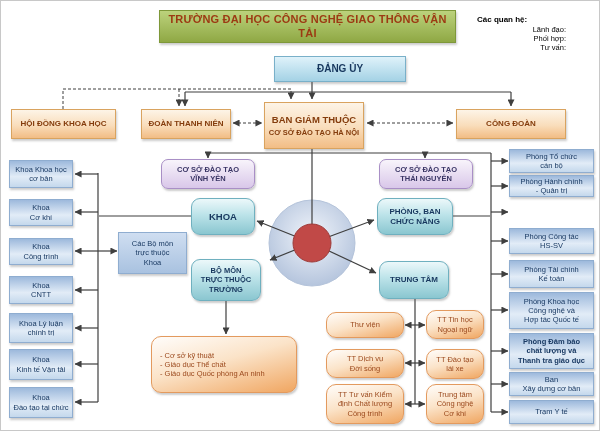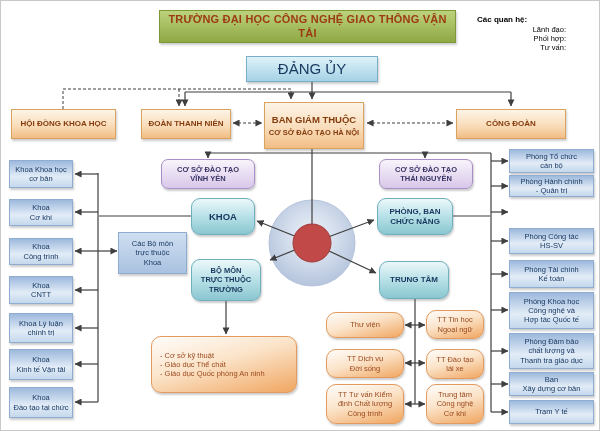--- a/index.html
+++ b/index.html
@@ -6,21 +6,21 @@
   .stage{position:relative;width:600px;height:431px;background:#ffffff;overflow:hidden;
          border:1px solid #c8c8c8;box-sizing:border-box;
          font-family:"Liberation Sans",sans-serif;}
   svg.wires{position:absolute;left:0;top:0;z-index:1;}
   .bx{position:absolute;z-index:2;box-sizing:border-box;display:flex;flex-direction:column;
       align-items:center;justify-content:center;text-align:center;white-space:pre-line;
       line-height:1.22;box-shadow:1px 1.5px 2px rgba(110,110,110,.35);}
   .title{background:linear-gradient(#bcd27c,#8fa844);border:1px solid #7e9839;
          color:#9c3a13;font-weight:bold;font-size:11px;letter-spacing:.2px;}
   .sky{background:linear-gradient(#dff2fa,#a4d2e5);border:1px solid #79b0c9;
-       color:#17375e;font-weight:normal;font-size:15px;}
+       color:#17375e;font-weight:bold;font-size:10px;margin-left:28px;}
   .org{background:linear-gradient(180deg,#fdf4e7 0%,#f9ddbb 55%,#f2bd85 100%);
        border:1px solid #d9a35f;color:#843c0c;font-weight:bold;font-size:8px;}
   .pur{background:linear-gradient(#f8f4fb,#d9c7e9);border:1px solid #a98fc6;border-radius:7px;
        color:#3a3565;font-weight:bold;font-size:7.5px;}
   .tea{background:linear-gradient(180deg,#ecf8fa 0%,#bce3e9 45%,#8ac6d0 100%);
        border:1px solid #6fb0bf;border-radius:9px;color:#17375e;font-weight:bold;font-size:8px;}
   .blu{background:linear-gradient(180deg,#9db9dc 0%,#e2ecf7 60%,#c4d8ec 100%);
        border:1px solid #8fadd0;color:#1a3a63;font-size:7.5px;}
   .dbl{background:linear-gradient(#cfdef1,#a9c2e0);border:1px solid #8fadd0;
        color:#1a3a63;font-size:7.5px;}
@@ -179,21 +179,21 @@
 cán bộ</div>
   <div class="bx blu" style="left:508px;top:174px;width:85px;height:22px;">Phòng Hành chính
 - Quản trị</div>
   <div class="bx blu" style="left:508px;top:227px;width:85px;height:26px;">Phòng Công tác
 HS-SV</div>
   <div class="bx blu" style="left:508px;top:259px;width:85px;height:28px;">Phòng Tài chính
 Kế toán</div>
   <div class="bx blu" style="left:508px;top:291px;width:85px;height:37px;">Phòng Khoa học
 Công nghệ và
 Hợp tác Quốc tế</div>
-  <div class="bx blu" style="left:508px;top:332px;width:85px;height:36px;">Phòng Đảm bảo
+  <div class="bx blu" style="left:508px;top:332px;width:85px;height:36px;font-weight:bold;">Phòng Đảm bảo
 chất lượng và
 Thanh tra giáo dục</div>
   <div class="bx blu" style="left:508px;top:371px;width:85px;height:24px;">Ban
 Xây dựng cơ bản</div>
   <div class="bx blu" style="left:508px;top:399px;width:85px;height:24px;">Trạm Y tế</div>
 
   <div class="bx oro" style="left:325px;top:311px;width:78px;height:26px;">Thư viện</div>
   <div class="bx oro" style="left:325px;top:348px;width:78px;height:29px;">TT Dịch vụ
 Đời sống</div>
   <div class="bx oro" style="left:325px;top:383px;width:78px;height:40px;">TT Tư vấn Kiểm

